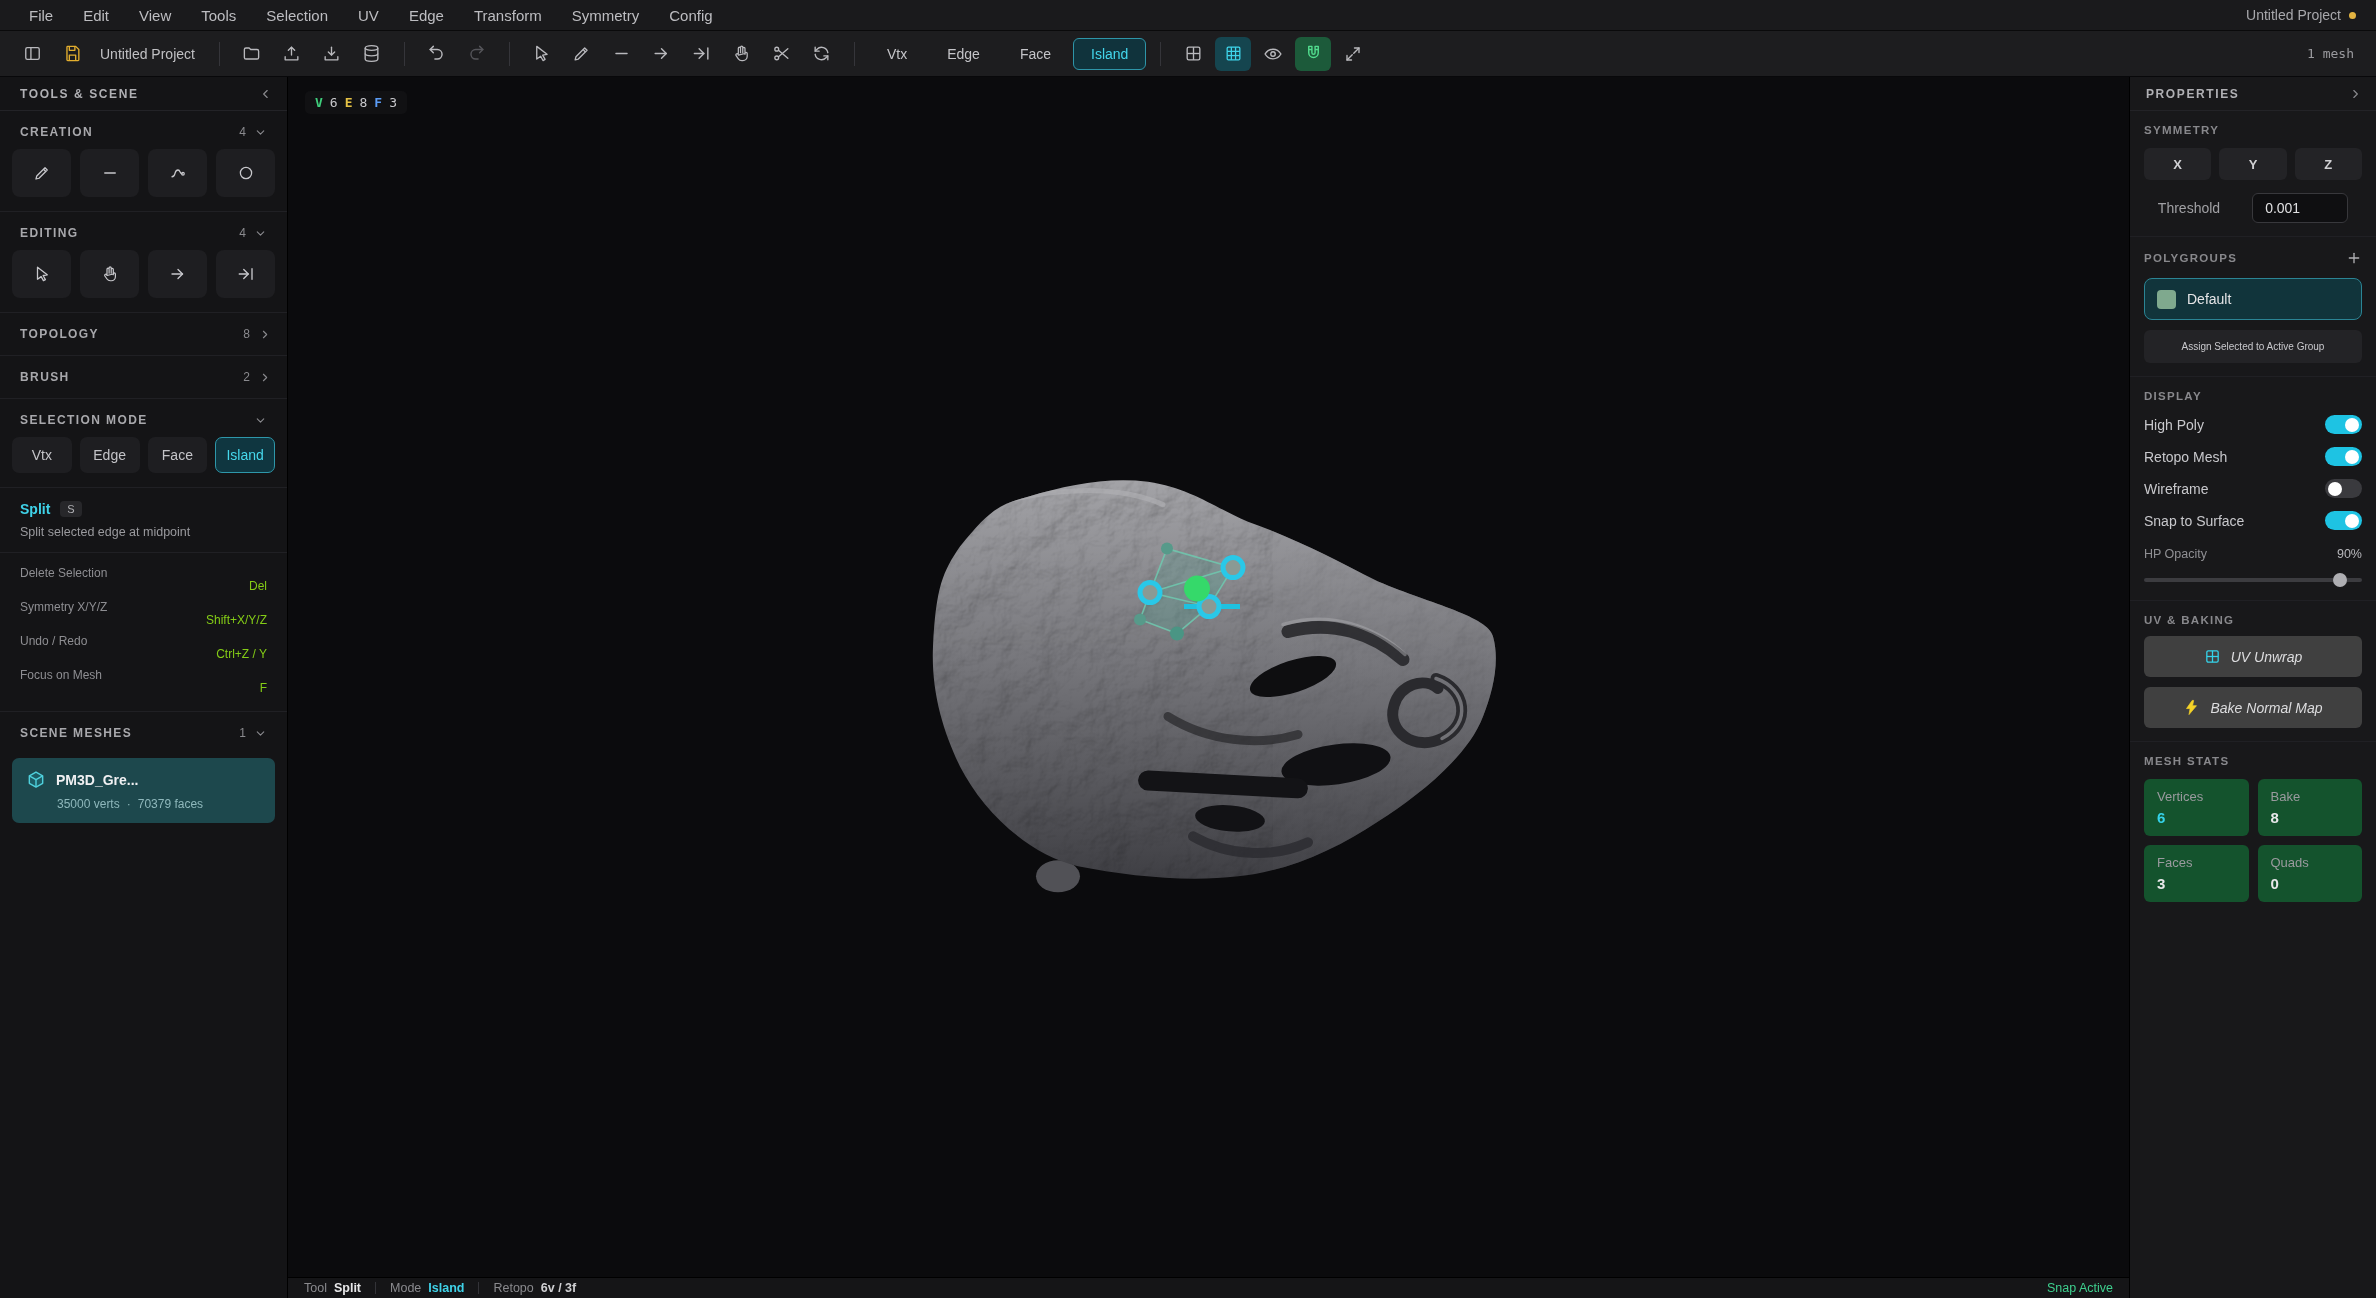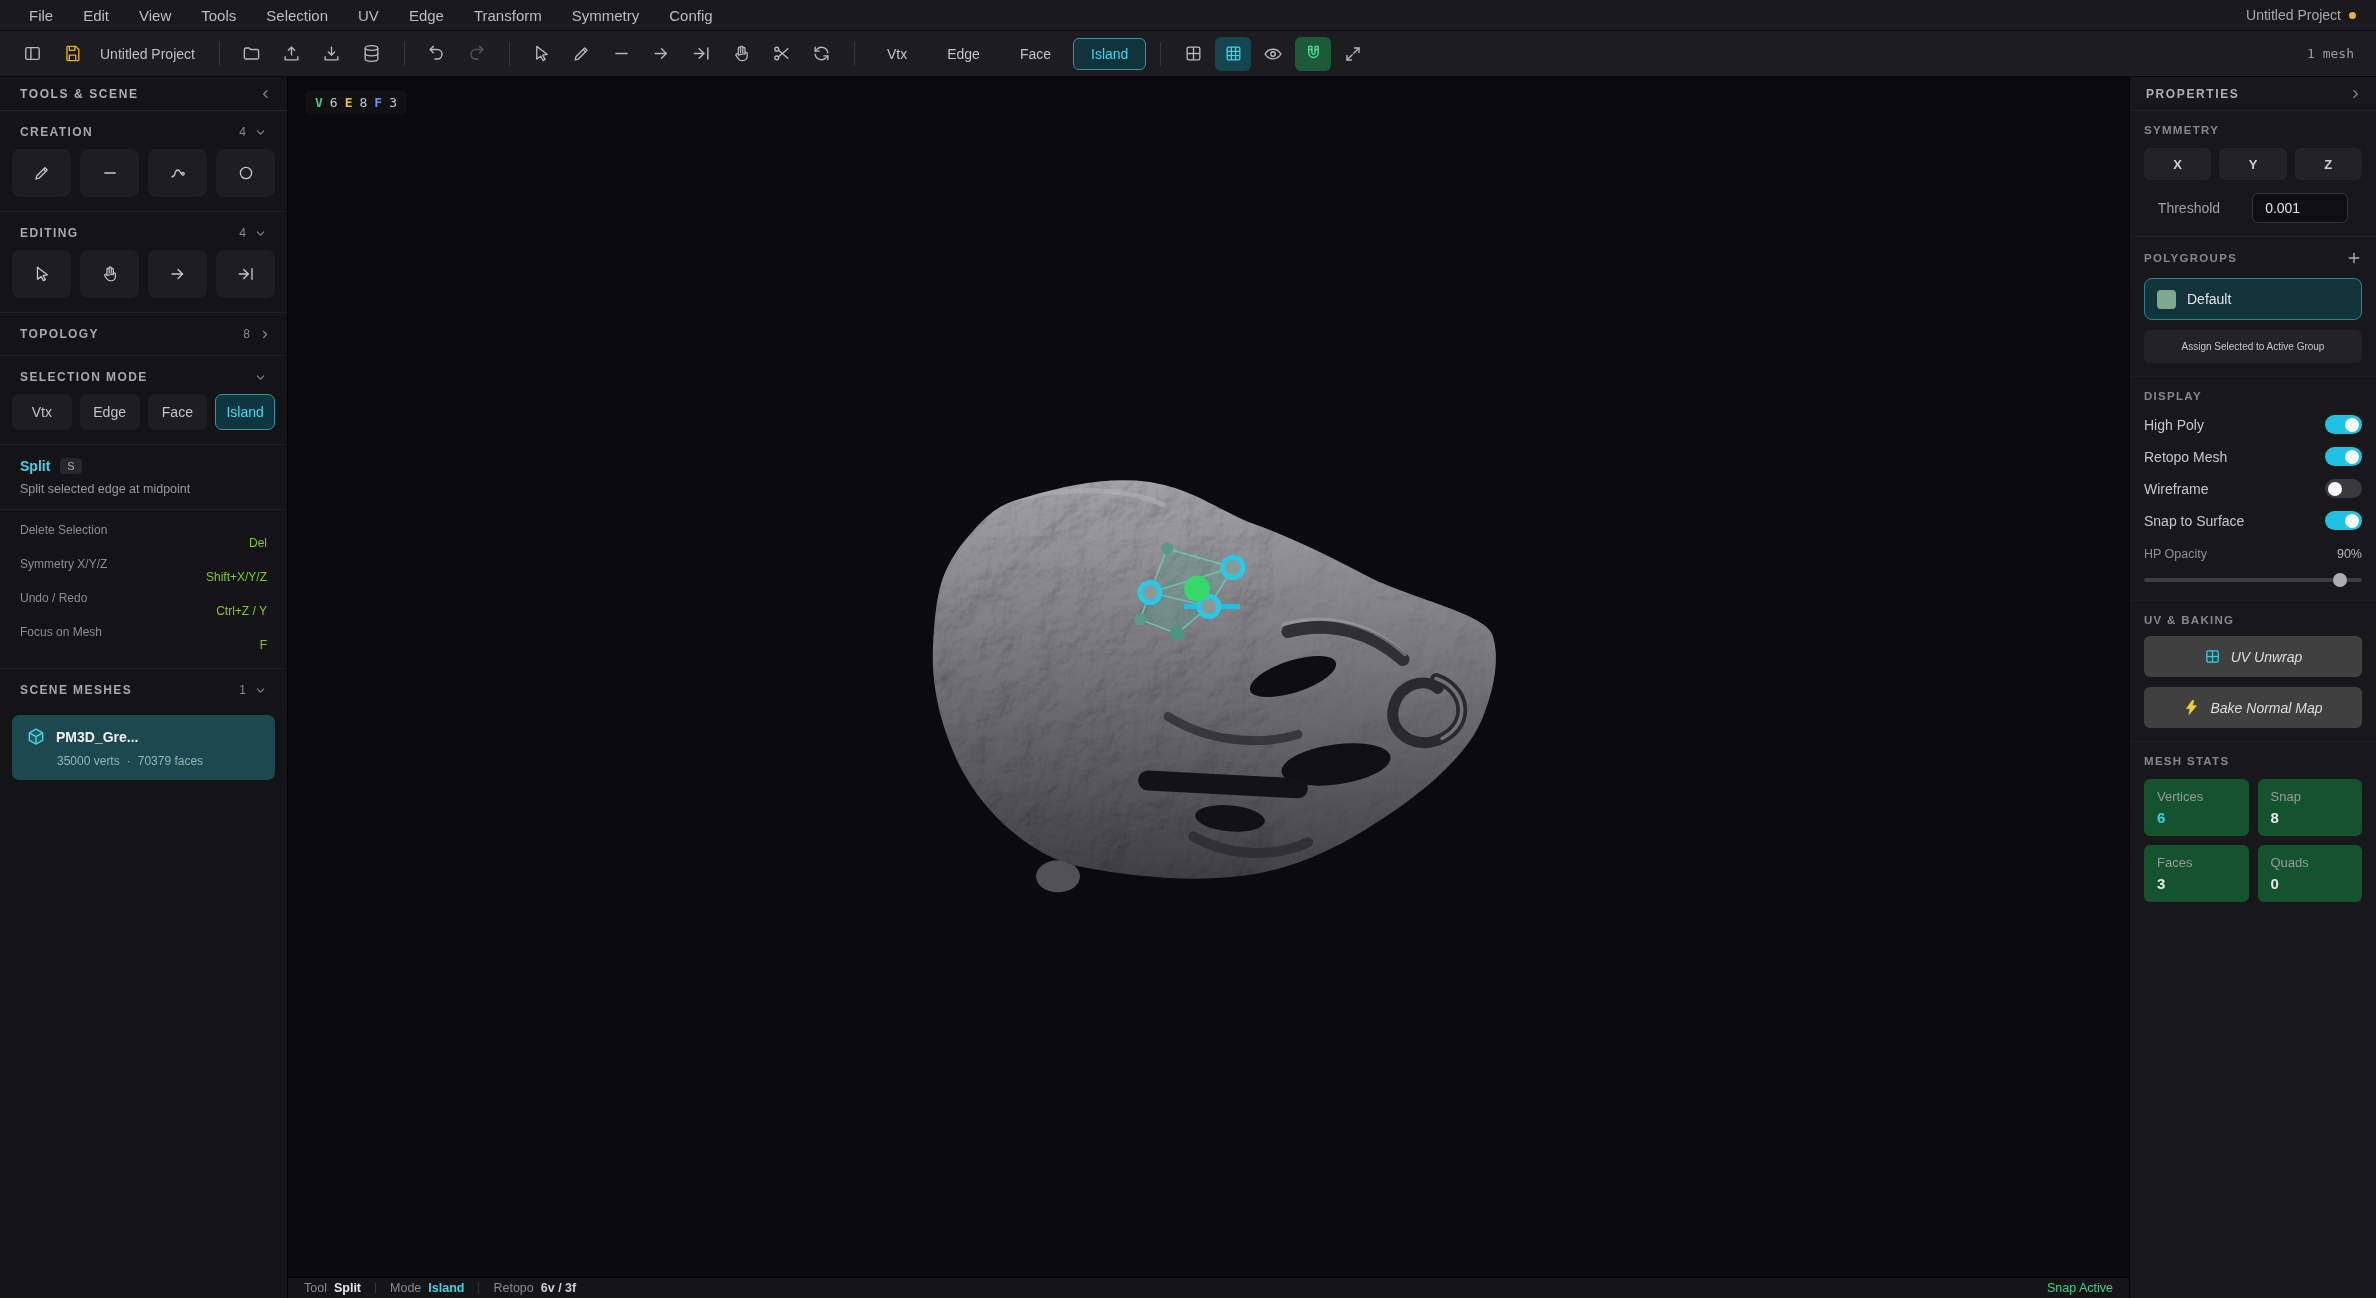--- a/index.html
+++ b/index.html
@@ -374,20 +374,29 @@
       <div class="sec-collapsed">
         <span class="sec-label" style="padding-left:8px">TOPOLOGY</span>
         <span class="sec-meta" style="padding-right:4px">
           <span>8</span>
           <svg class="ic" width="13" height="13" viewBox="0 0 24 24" fill="none" stroke="currentColor" stroke-width="2" stroke-linecap="round" stroke-linejoin="round">
               <path d="M10 6l6 6-6 6"></path>
             </svg>
         </span>
       </div>
 
+      <div class="sec-collapsed">
+        <span class="sec-label" style="padding-left:8px">BRUSH</span>
+        <span class="sec-meta" style="padding-right:4px">
+          <span>2</span>
+          <svg class="ic" width="13" height="13" viewBox="0 0 24 24" fill="none" stroke="currentColor" stroke-width="2" stroke-linecap="round" stroke-linejoin="round">
+              <path d="M10 6l6 6-6 6"></path>
+            </svg>
+        </span>
+      </div>
 
       <div class="section">
         <div class="sec-head">
           <span class="sec-label">SELECTION MODE</span>
           <span class="sec-meta">
             <svg class="ic" width="13" height="13" viewBox="0 0 24 24" fill="none" stroke="currentColor" stroke-width="2" stroke-linecap="round" stroke-linejoin="round">
                 <path d="M6 9l6 6 6-6"></path>
               </svg>
           </span>
         </div>
@@ -640,21 +649,21 @@
       </div>
 
       <div class="rp-section" style="border-bottom:none">
         <div class="rp-label">MESH STATS</div>
         <div class="stats-grid">
           <div class="stat-card">
             <div class="stat-name">Vertices</div>
             <div class="stat-val teal">6</div>
           </div>
           <div class="stat-card">
-            <div class="stat-name">Snap</div>
+            <div class="stat-name">Bake</div>
             <div class="stat-val">8</div>
           </div>
           <div class="stat-card">
             <div class="stat-name">Faces</div>
             <div class="stat-val">3</div>
           </div>
           <div class="stat-card">
             <div class="stat-name">Quads</div>
             <div class="stat-val">0</div>
           </div>

